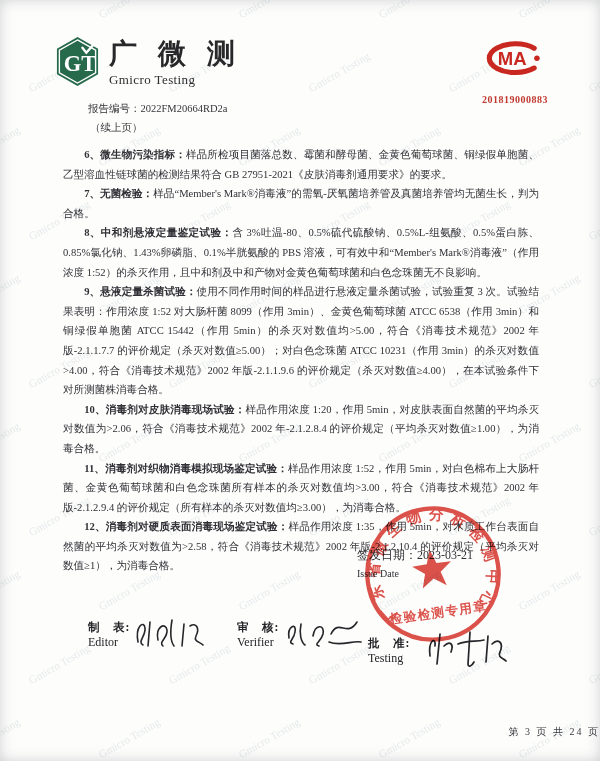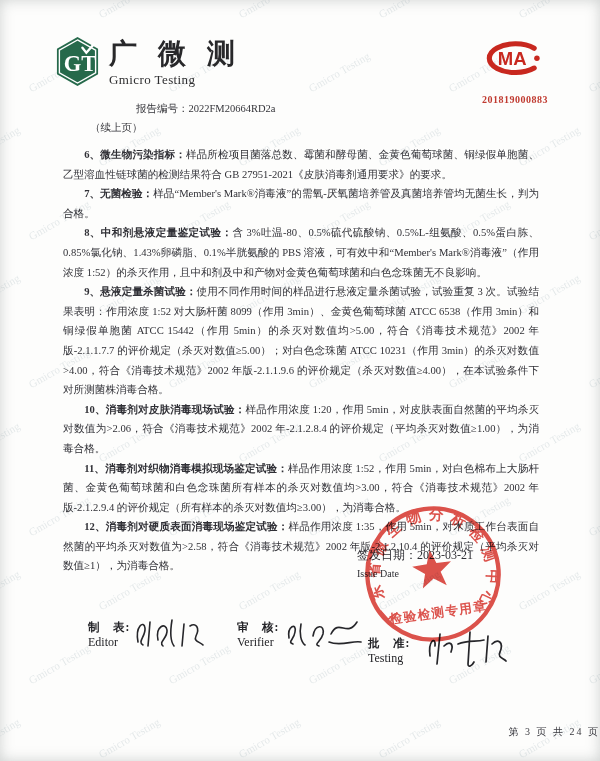--- a/index.html
+++ b/index.html
@@ -17,21 +17,21 @@
   }
   
   .logo-wrap { position:absolute; left:54px; top:36px; display:flex; align-items:flex-start; z-index:2; }
   .logo-hex { width:47px; height:51px; }
   .logo-text { margin-left:8px; padding-top:3px; }
   .logo-cn { font-size:28px; letter-spacing:7px; color:#28282a; font-weight:600; line-height:1.1; }
   .logo-en { font-size:13px; color:#2e2e30; margin-top:2px; letter-spacing:.4px; }
   .cma-wrap { position:absolute; right:52px; top:40px; text-align:center; z-index:2; }
   .cma-svg { width:66px; height:37px; display:block; margin:0 auto; }
   .cma-num { font-size:10px; color:#c03a30; letter-spacing:.5px; margin-top:17px; font-weight:600; }
-  .report-no { position:absolute; left:88px; top:102px; font-size:10.5px; color:#35353a; z-index:2;margin-left:48px; }
+  .report-no { position:absolute; left:88px; top:102px; font-size:10.5px; color:#35353a; z-index:2; }
   .continued { position:absolute; left:90px; top:121px; font-size:10.5px; color:#35353a; z-index:2; }
   
   .content { position:absolute; left:63px; top:145px; width:476px; z-index:2; color:#303036; }
   .content p { font-size:10.6px; line-height:19.6px; text-align:justify; text-indent:2em; }
   .content .ptitle { font-weight:bold; }
   .blank-note { font-size:10.6px; line-height:19.6px; text-indent:2em; margin-top:2px; }
   
   .issue-block { position:absolute; left:357px; top:546px; z-index:3; color:#2f2f34; }
   .issue-line { font-size:12px; line-height:19px; }
   .issue-en { font-size:10px; line-height:17px; }

